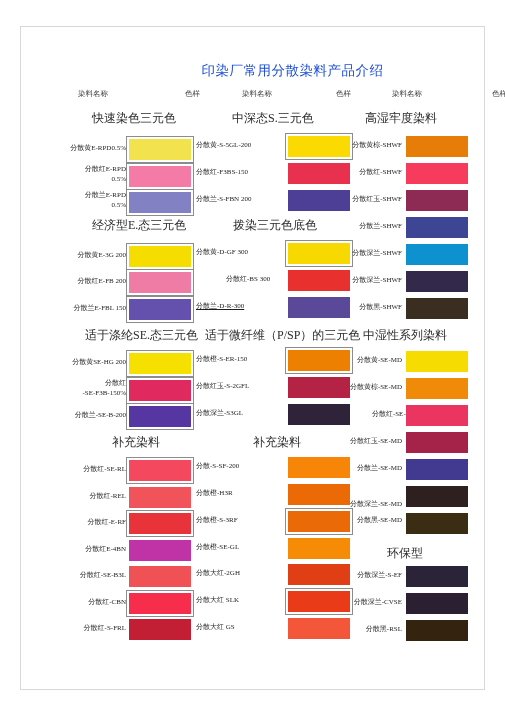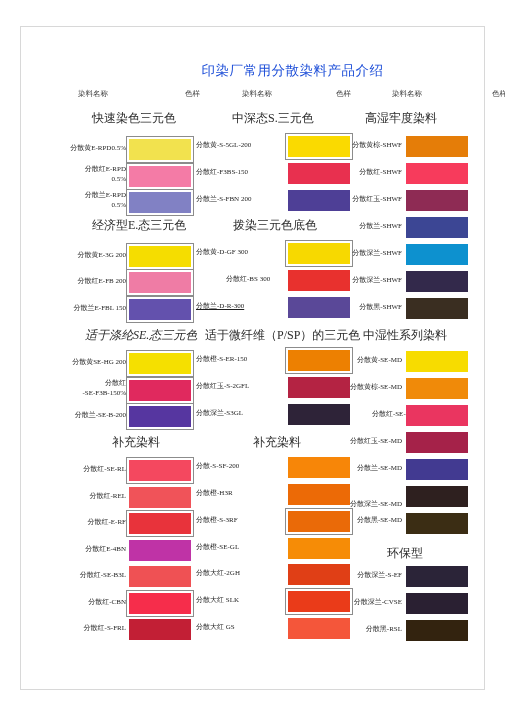--- a/index.html
+++ b/index.html
@@ -110,21 +110,21 @@
     <span class="ch0">染料名称</span>
     <span class="ch1">色样</span>
     <span class="ch2">染料名称</span>
     <span class="ch3">色样</span>
     <span class="ch4">染料名称</span>
     <span class="ch5">色样</span>
   </div>
 
   <div class="sect-head" style="left:92px;  top:110px;">快速染色三元色</div>
   <div class="sect-head" style="left:92px;  top:217px;">经济型E.态三元色</div>
-  <div class="sect-head" style="left:85px;  top:327px;font-style:italic;">适于涤纶SE.态三元色</div>
+  <div class="sect-head" style="left:85px;  top:327px;">适于涤纶SE.态三元色</div>
   <div class="sect-head" style="left:112px; top:434px;">补充染料</div>
 
   <div class="sect-head" style="left:232px; top:110px;">中深态S.三元色</div>
   <div class="sect-head" style="left:233px; top:217px;">拨染三元色底色</div>
   <div class="sect-head" style="left:205px; top:327px;">适于微纤维（P/SP）的三元色</div>
   <div class="sect-head" style="left:253px; top:434px;">补充染料</div>
 
   <div class="sect-head" style="left:365px; top:110px;">高湿牢度染料</div>
   <div class="sect-head" style="left:363px; top:327px;">中湿性系列染料</div>
   <div class="sect-head" style="left:387px; top:545px;">环保型</div>

